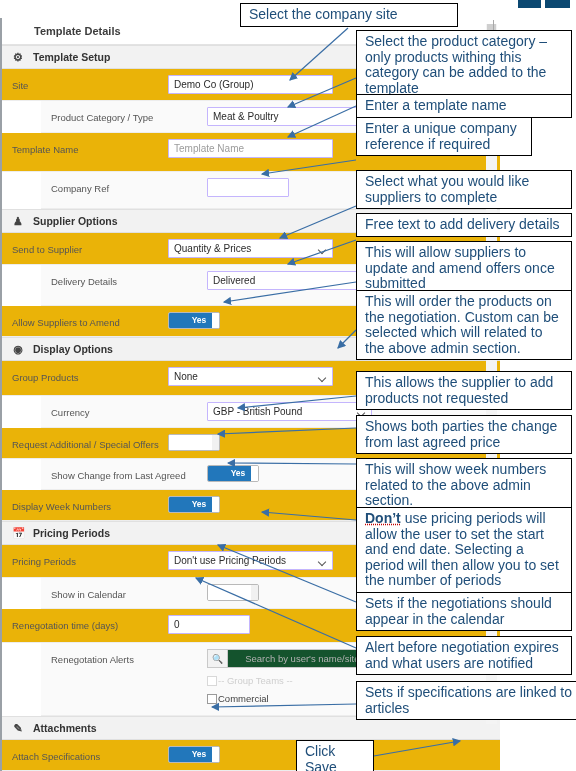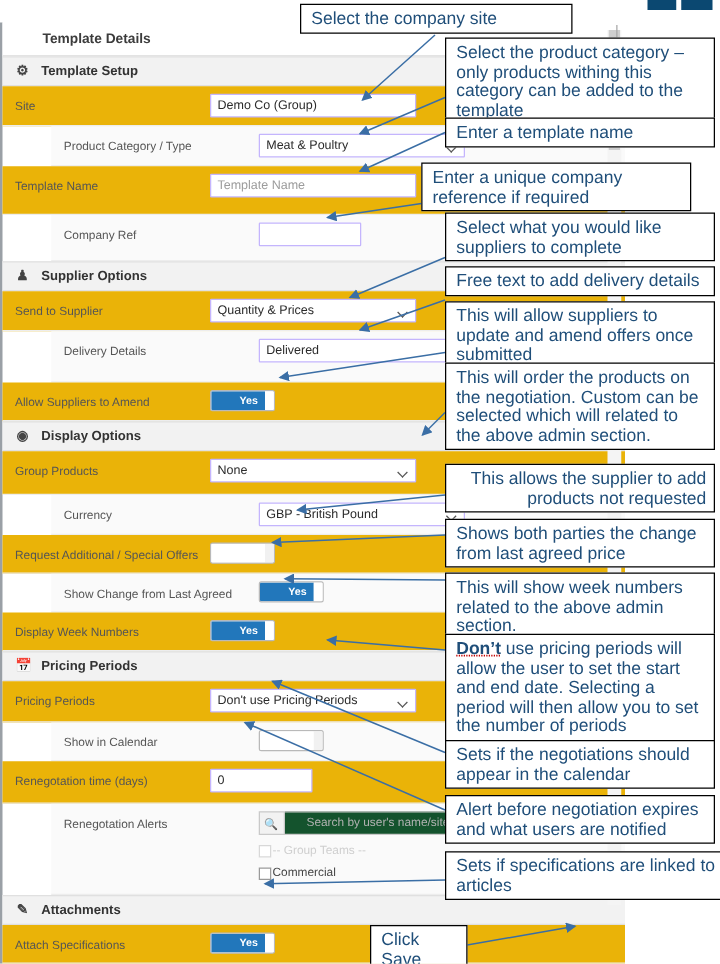--- a/index.html
+++ b/index.html
@@ -434,31 +434,31 @@
     <line x1="368" y1="757" x2="460" y2="741"></line>
   </g>
 </svg>
 
 <div class="callout" style="left:240px; top:3px; width:218px;">Select the company site</div>
 
 <div class="callout" style="left:356px; top:30px; width:216px;">Select the product category – only products withing this category can be added to the template</div>
 
 <div class="callout" style="left:356px; top:94px; width:216px;">Enter a template name</div>
 
-<div class="callout" style="left:337px; top:117px; width:216px;margin-top:13px;">Enter a unique company reference if required</div>
+<div class="callout" style="left:356px; top:117px; width:176px;">Enter a unique company reference if required</div>
 
 <div class="callout" style="left:356px; top:170px; width:216px;">Select what you would like suppliers to complete</div>
 
 <div class="callout" style="left:356px; top:213px; width:216px;">Free text to add delivery details</div>
 
 <div class="callout" style="left:356px; top:241px; width:216px;">This will allow suppliers to update and amend offers once submitted</div>
 
 <div class="callout" style="left:356px; top:290px; width:216px;">This will order the products on the negotiation. Custom can be selected which will related to the above admin section.</div>
 
-<div class="callout" style="left:356px; top:371px; width:216px;text-align:right;">This allows the supplier to add products not requested</div>
+<div class="callout" style="left:356px; top:371px; width:216px;">This allows the supplier to add products not requested</div>
 
 <div class="callout" style="left:356px; top:415px; width:216px;">Shows both parties the change from last agreed price</div>
 
 <div class="callout" style="left:356px; top:458px; width:216px;">This will show week numbers related to the above admin section.</div>
 
 <div class="callout" style="left:356px; top:507px; width:216px;"><span class="sq">Don’t</span><span> use pricing periods will allow the user to set the start and end date. Selecting a period will then allow you to set the number of periods</span></div>
 
 <div class="callout" style="left:356px; top:592px; width:216px;">Sets if the negotiations should appear in the calendar</div>
 
 <div class="callout" style="left:356px; top:636px; width:216px;">Alert before negotiation expires and what users are notified</div>

